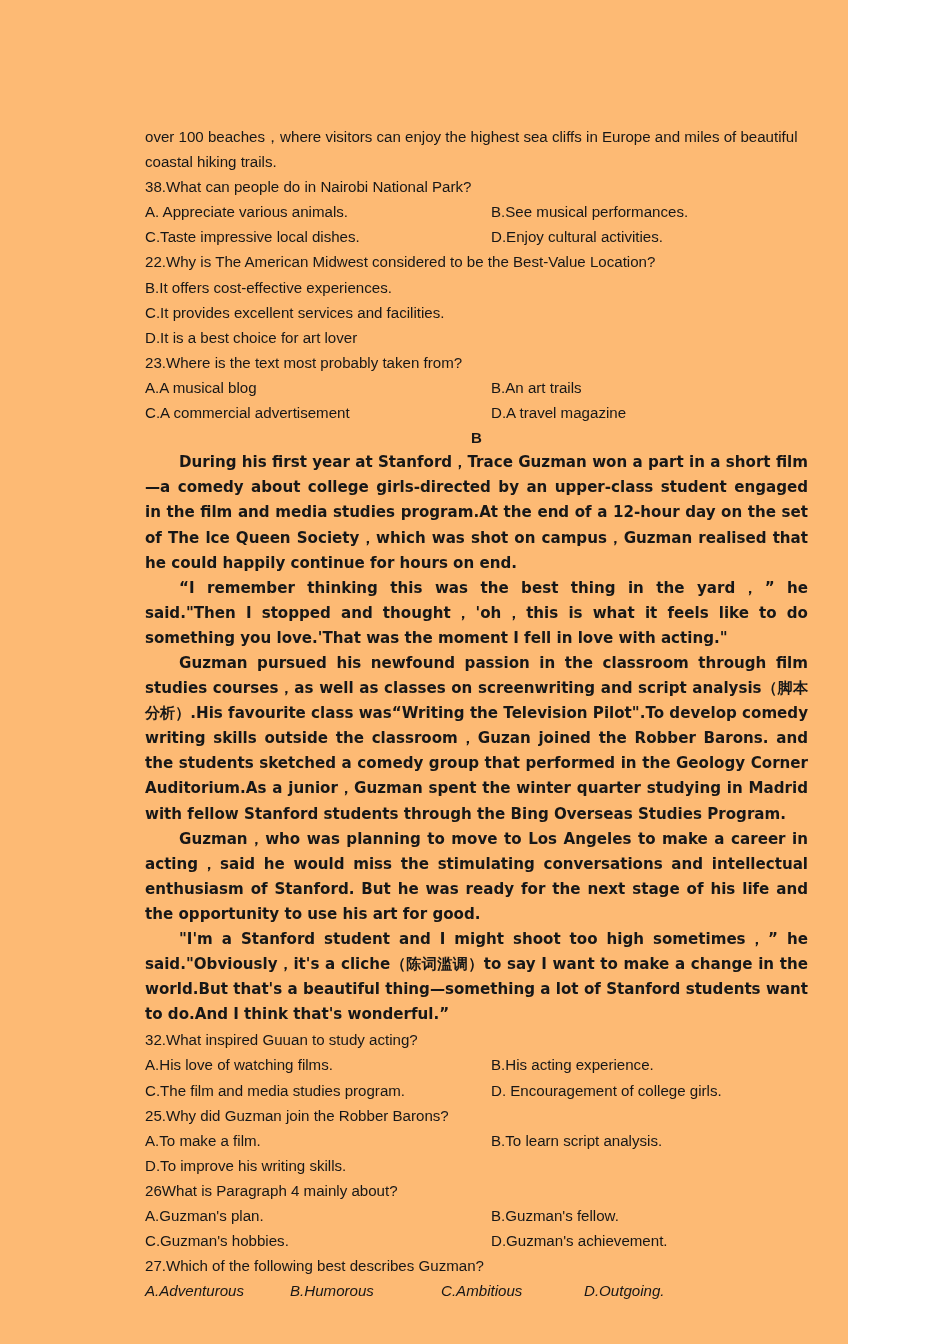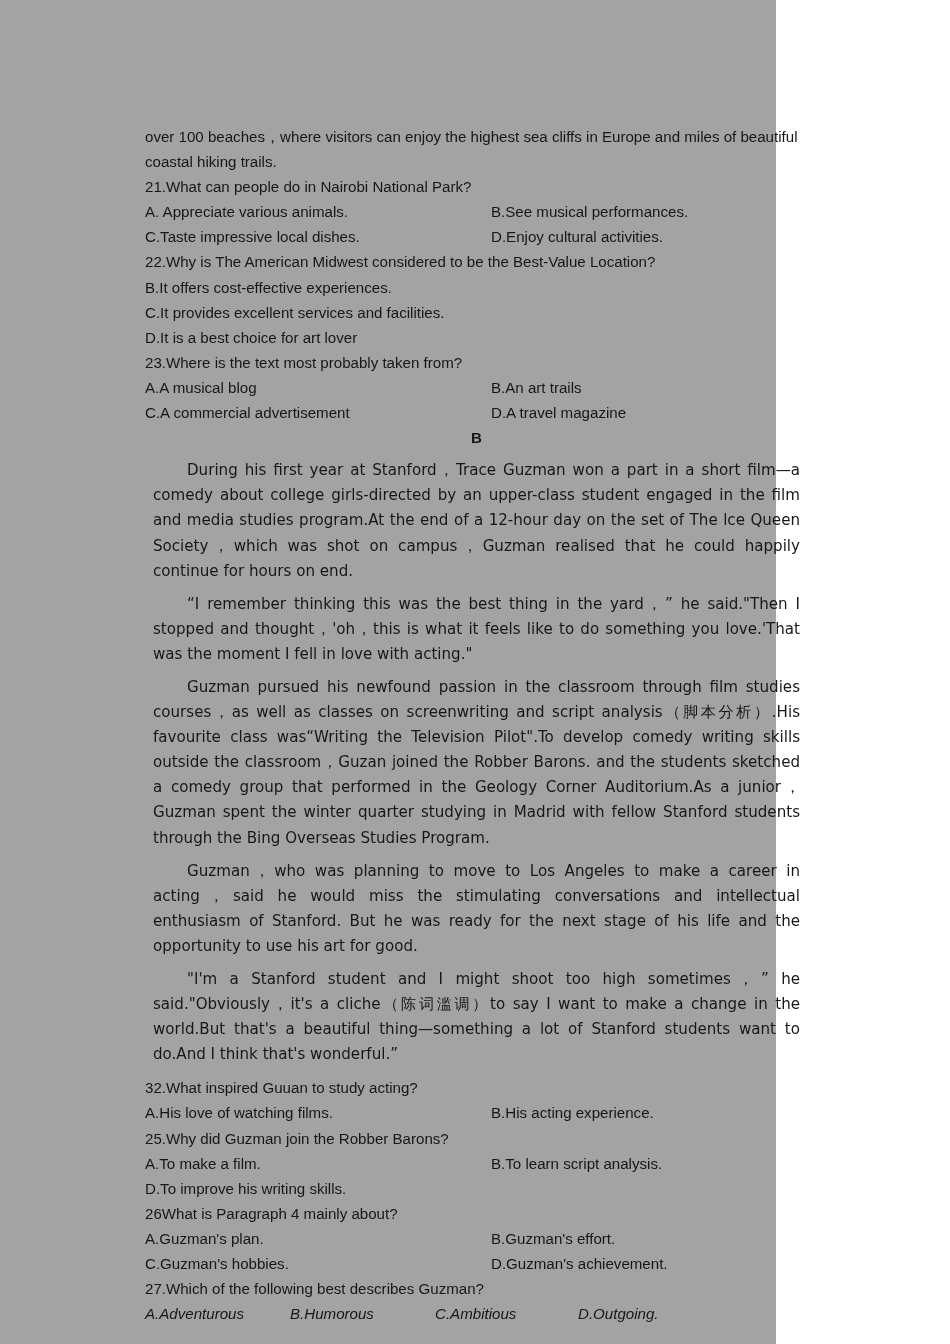--- a/index.html
+++ b/index.html
@@ -9,23 +9,23 @@
   }
   body {
     width: 950px;
     height: 1344px;
     font-family: "Liberation Serif", "DejaVu Serif", serif;
     color: #000000;
     overflow: hidden;
   }
   .page {
     position: relative;
-    width: 776px;
+    width: 848px;
     height: 1344px;
-    background: #a3a3a3;
+    background: #fdba74;
   }
   .content {
     position: absolute;
     left: 145px;
     top: 124px;
     width: 663px;
     font-family: "Liberation Sans", "DejaVu Sans", sans-serif;
     font-size: 15.1px;
     line-height: 25.1px;
     color: #171717;
@@ -34,22 +34,23 @@
 
   
   .line {
     white-space: pre-wrap;
     word-break: normal;
   }
   .para {
     text-align: justify;
     text-justify: inter-word;
     text-indent: 34px;
-    margin: 8px;
+    margin: 0;
     white-space: normal;
+    font-weight: bold;
   }
   .section-head {
     text-align: center;
     font-weight: bold;
     font-size: 15.1px;
     letter-spacing: 0.2px;
   }
   .qline {
     white-space: pre;
   }
@@ -75,37 +76,37 @@
     display: flex;
     align-items: baseline;
     width: 100%;
     font-style: italic;
   }
   .opt4 {
     white-space: pre;
   }
   .opt4.c1 { width: 145px; flex: 0 0 145px; }
   .opt4.c2 { width: 145px; flex: 0 0 145px; }
-  .opt4.c3 { width: 143px; flex: 0 0 143px; }
+  .opt4.c3 { width: 143px; flex: 0 0 143px; margin-left: 6px; }
   .opt4.c4 { flex: 1 1 auto; }
 
   .cjk {
     font-family: "DejaVu Sans", "Liberation Sans", sans-serif;
   }
 </style>
 </head>
 <body>
 
 <div class="page">
   <div class="content">
 
     <div class="line">over 100 beaches，where visitors can enjoy the highest sea cliffs in Europe and miles of beautiful</div>
     <div class="line">coastal hiking trails.</div>
 
-    <div class="line qline">21.What can people do in Nairobi National Park?</div>
+    <div class="line qline">38.What can people do in Nairobi National Park?</div>
     <div class="opt-row">
       <span class="opt-col-a">A. Appreciate various animals.</span>
       <span class="opt-col-b">B.See musical performances.</span>
     </div>
     <div class="opt-row">
       <span class="opt-col-a">C.Taste impressive local dishes.</span>
       <span class="opt-col-b">D.Enjoy cultural activities.</span>
     </div>
 
     <div class="line qline">22.Why is The American Midwest considered to be the Best-Value Location?</div>
@@ -128,34 +129,38 @@
     <p class="para cjk">“I remember thinking this was the best thing in the yard，” he said."Then I stopped and thought，'oh，this is what it feels like to do something you love.'That was the moment I fell in love with acting."</p>
     <p class="para cjk">Guzman pursued his newfound passion in the classroom through film studies courses，as well as classes on screenwriting and script analysis（脚本分析）.His favourite class was“Writing the Television Pilot".To develop comedy writing skills outside the classroom，Guzan joined the Robber Barons. and the students sketched a comedy group that performed in the Geology Corner Auditorium.As a junior，Guzman spent the winter quarter studying in Madrid with fellow Stanford students through the Bing Overseas Studies Program.</p>
     <p class="para cjk">Guzman，who was planning to move to Los Angeles to make a career in acting，said he would miss the stimulating conversations and intellectual enthusiasm of Stanford. But he was ready for the next stage of his life and the opportunity to use his art for good.</p>
     <p class="para cjk">"I'm a Stanford student and I might shoot too high sometimes，” he said."Obviously，it's a cliche（陈词滥调）to say I want to make a change in the world.But that's a beautiful thing—something a lot of Stanford students want to do.And I think that's wonderful.”</p>
 
     <div class="line qline">32.What inspired Guuan to study acting?</div>
     <div class="opt-row">
       <span class="opt-col-a">A.His love of watching films.</span>
       <span class="opt-col-b">B.His acting experience.</span>
     </div>
+    <div class="opt-row">
+      <span class="opt-col-a">C.The film and media studies program.</span>
+      <span class="opt-col-b">D. Encouragement of college girls.</span>
+    </div>
 
     <div class="line qline">25.Why did Guzman join the Robber Barons?</div>
     <div class="opt-row">
       <span class="opt-col-a">A.To make a film.</span>
       <span class="opt-col-b">B.To learn script analysis.</span>
     </div>
     <div class="opt-row">
       <span class="opt-col-b">D.To improve his writing skills.</span>
     </div>
 
     <div class="line qline">26What is Paragraph 4 mainly about?</div>
     <div class="opt-row">
       <span class="opt-col-a">A.Guzman's plan.</span>
-      <span class="opt-col-b">B.Guzman's effort.</span>
+      <span class="opt-col-b">B.Guzman's fellow.</span>
     </div>
     <div class="opt-row">
       <span class="opt-col-a">C.Guzman's hobbies.</span>
       <span class="opt-col-b">D.Guzman's achievement.</span>
     </div>
 
     <div class="line qline">27.Which of the following best describes Guzman?</div>
     <div class="opt-row4">
       <span class="opt4 c1">A.Adventurous</span>
       <span class="opt4 c2">B.Humorous</span>

